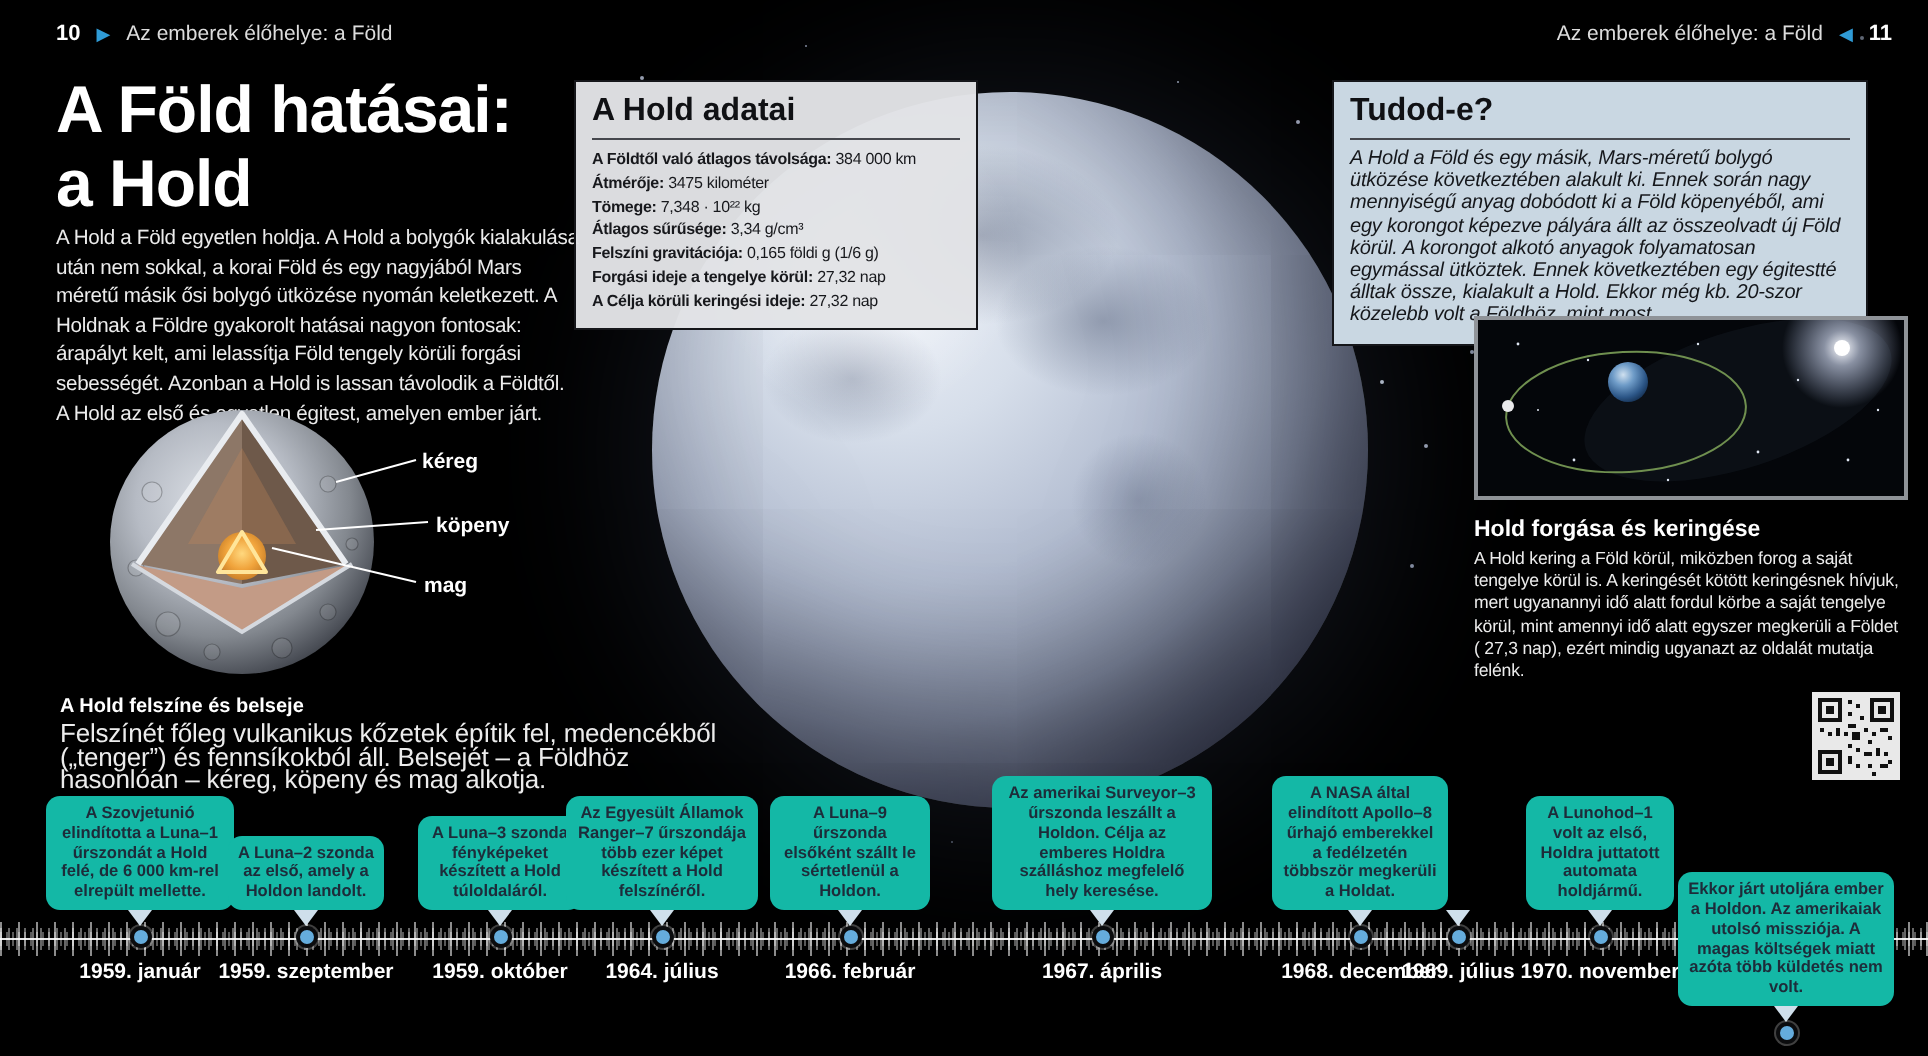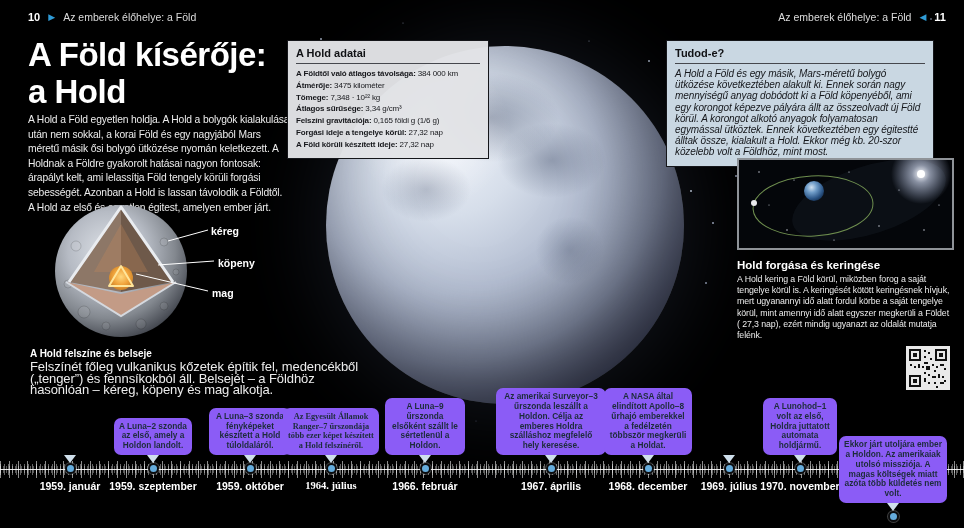--- a/index.html
+++ b/index.html
@@ -34,21 +34,21 @@
 
   
   .article-title{position:absolute;left:28px;top:36px;font-size:33px;line-height:37px;
     font-weight:bold;color:#fff;letter-spacing:-0.5px;white-space:pre-line;}
   .intro{position:absolute;left:28px;top:113px;width:262px;font-size:10.3px;line-height:14.6px;
     color:#ececec;letter-spacing:-0.15px;}
 
   
   .databox{position:absolute;left:287px;top:40px;width:184px;background:rgba(226,227,230,0.97);
     border:1px solid #15161a;padding:6px 8px 7px;color:#17181c;box-sizing:content-box;}
-  .box-title{font-size:11px;font-weight:bold;border-bottom:1px solid #45474d;
+  .box-title{font-size:16px;font-weight:bold;border-bottom:1px solid #45474d;
     padding-bottom:4px;margin-bottom:4px;color:#101114;}
   .data-row{font-size:8px;line-height:11.8px;letter-spacing:-0.15px;white-space:nowrap;}
   .data-row .lbl{font-weight:bold;}
   .knowbox{position:absolute;left:666px;top:40px;width:250px;background:#c9d7e2;
     border:1px solid #15161a;padding:6px 8px 8px;color:#15171b;}
   .know-text{font-size:10px;line-height:11.2px;letter-spacing:-0.1px;font-style:italic;}
 
   
   .cutaway{position:absolute;left:46px;top:194px;}
   .cut-label{position:absolute;font-size:10.5px;font-weight:bold;color:#fff;}
@@ -64,21 +64,21 @@
 
   
   .ruler-line{position:absolute;left:0;top:469px;width:964px;height:1px;background:rgba(255,255,255,0.9);}
   .ticks-tall{position:absolute;left:0;top:461px;width:964px;height:17px;
     background:repeating-linear-gradient(90deg, rgba(255,255,255,0.55) 0 1px, transparent 1px 9px);}
   .ticks-med{position:absolute;left:0;top:464px;width:964px;height:11px;
     background:repeating-linear-gradient(90deg, rgba(255,255,255,0.4) 0 1px, transparent 1px 4px);}
   .ticks-short{position:absolute;left:0;top:466px;width:964px;height:7px;
     background:repeating-linear-gradient(90deg, rgba(255,255,255,0.35) 0 1px, transparent 1px 3px);}
   .event{position:absolute;top:398px;height:130px;}
-  .bubble{position:absolute;bottom:73px;left:0;right:0;background:#8b5cf6;border-radius:7px;
+  .bubble{position:absolute;bottom:73px;left:0;right:0;background:#14b8a6;border-radius:7px;
     padding:4px 5px;font-size:8.3px;line-height:9.8px;font-weight:bold;color:#1d2c3a;text-align:center;}
   .tail{position:absolute;top:57px;left:50%;margin-left:-6px;width:0;height:0;
     border-left:6px solid transparent;border-right:6px solid transparent;border-top:8px solid #cfdfeb;}
   .dot{position:absolute;top:65px;left:50%;margin-left:-5.5px;width:7px;height:7px;border-radius:50%;
     background:#65acdc;border:2px solid #0b0c0e;box-shadow:0 0 0 1px rgba(255,255,255,0.25);}
   .tdate{position:absolute;top:82px;left:50%;transform:translateX(-50%);white-space:nowrap;
     font-size:10.5px;font-weight:bold;color:#fff;}
 </style>
 </head>
 <body>
@@ -92,33 +92,33 @@
   </div>
   <div class="hdr hdr-right">
     <span>Az emberek élőhelye: a Föld</span>
     <span class="arrow">◀</span>
     <span class="pgnum">11</span>
   </div>
 
   <div class="stars"></div>
   <div class="moon"></div>
 
-  <div class="article-title">A Föld kísérője:
+  <div class="article-title">A Föld hatásai:
 a Hold</div>
   <div class="intro">A Hold a Föld egyetlen holdja. A Hold a bolygók kialakulása után nem sokkal, a korai Föld és egy nagyjából Mars méretű másik ősi bolygó ütközése nyomán keletkezett. A Holdnak a Földre gyakorolt hatásai nagyon fontosak: árapályt kelt, ami lelassítja Föld tengely körüli forgási sebességét. Azonban a Hold is lassan távolodik a Földtől. A Hold az első és egyetlen égitest, amelyen ember járt.</div>
 
   <div class="databox">
     <div class="box-title">A Hold adatai</div>
     <div class="data-row"><span class="lbl">A Földtől való átlagos távolsága:</span> <span>384 000 km</span></div>
     <div class="data-row"><span class="lbl">Átmérője:</span> <span>3475 kilométer</span></div>
     <div class="data-row"><span class="lbl">Tömege:</span> <span>7,348 · 10²² kg</span></div>
     <div class="data-row"><span class="lbl">Átlagos sűrűsége:</span> <span>3,34 g/cm³</span></div>
     <div class="data-row"><span class="lbl">Felszíni gravitációja:</span> <span>0,165 földi g (1/6 g)</span></div>
     <div class="data-row"><span class="lbl">Forgási ideje a tengelye körül:</span> <span>27,32 nap</span></div>
-    <div class="data-row"><span class="lbl">A Föld körüli készített ideje:</span> <span>27,32 nap</span></div>
+    <div class="data-row"><span class="lbl">A Célja körüli keringési ideje:</span> <span>27,32 nap</span></div>
   </div>
 
   <div class="knowbox">
     <div class="box-title">Tudod-e?</div>
     <div class="know-text">A Hold a Föld és egy másik, Mars-méretű bolygó ütközése következtében alakult ki. Ennek során nagy mennyiségű anyag dobódott ki a Föld köpenyéből, ami egy korongot képezve pályára állt az összeolvadt új Föld körül. A korongot alkotó anyagok folyamatosan egymással ütköztek. Ennek következtében egy égitestté álltak össze, kialakult a Hold. Ekkor még kb. 20-szor közelebb volt a Földhöz, mint most.</div>
   </div>
 
   <svg class="cutaway" width="240" height="152" viewBox="0 0 240 152">
     <defs>
       <radialGradient id="sph" cx="40%" cy="35%" r="75%">
@@ -250,55 +250,56 @@
         <rect x="38" y="34" width="2" height="2"></rect>
     </g>
   </svg>
 
   <div class="ticks-tall"></div>
   <div class="ticks-med"></div>
   <div class="ticks-short"></div>
   <div class="ruler-line"></div>
 
   <div class="event" style="left:23px;width:94px;">
+    <div class="bubble">A Szovjetunió elindította a Luna–1 űrszondát a Hold felé, de 6 000 km-rel elrepült mellette.</div>
     <div class="tail"></div>
     <div class="dot"></div>
     <div class="tdate">1959. január</div>
   </div>
   <div class="event" style="left:114px;width:78px;">
     <div class="bubble">A Luna–2 szonda az első, amely a Holdon landolt.</div>
     <div class="tail"></div>
     <div class="dot"></div>
     <div class="tdate">1959. szeptember</div>
   </div>
   <div class="event" style="left:209px;width:82px;">
     <div class="bubble">A Luna–3 szonda fényképeket készített a Hold túloldaláról.</div>
     <div class="tail"></div>
     <div class="dot"></div>
     <div class="tdate">1959. október</div>
   </div>
-  <div class="event" style="left:283px;width:96px;font-family:Liberation Serif, serif;">
+  <div class="event" style="left:283px;width:96px;">
     <div class="bubble">Az Egyesült Államok Ranger–7 űrszondája több ezer képet készített a Hold felszínéről.</div>
     <div class="tail"></div>
     <div class="dot"></div>
     <div class="tdate">1964. július</div>
   </div>
   <div class="event" style="left:385px;width:80px;">
     <div class="bubble">A Luna–9 űrszonda elsőként szállt le sértetlenül a Holdon.</div>
     <div class="tail"></div>
     <div class="dot"></div>
     <div class="tdate">1966. február</div>
   </div>
   <div class="event" style="left:496px;width:110px;">
     <div class="bubble">Az amerikai Surveyor–3 űrszonda leszállt a Holdon. Célja az emberes Holdra szálláshoz megfelelő hely keresése.</div>
     <div class="tail"></div>
     <div class="dot"></div>
     <div class="tdate">1967. április</div>
   </div>
-  <div class="event" style="left:604px;width:88px;">
+  <div class="event" style="left:636px;width:88px;">
     <div class="bubble">A NASA által elindított Apollo–8 űrhajó emberekkel a fedélzetén többször megkerüli a Holdat.</div>
     <div class="tail"></div>
     <div class="dot"></div>
     <div class="tdate">1968. december</div>
   </div>
   <div class="event" style="left:693px;width:72px;">
     <div class="tail"></div>
     <div class="dot"></div>
     <div class="tdate">1969. július</div>
   </div>

